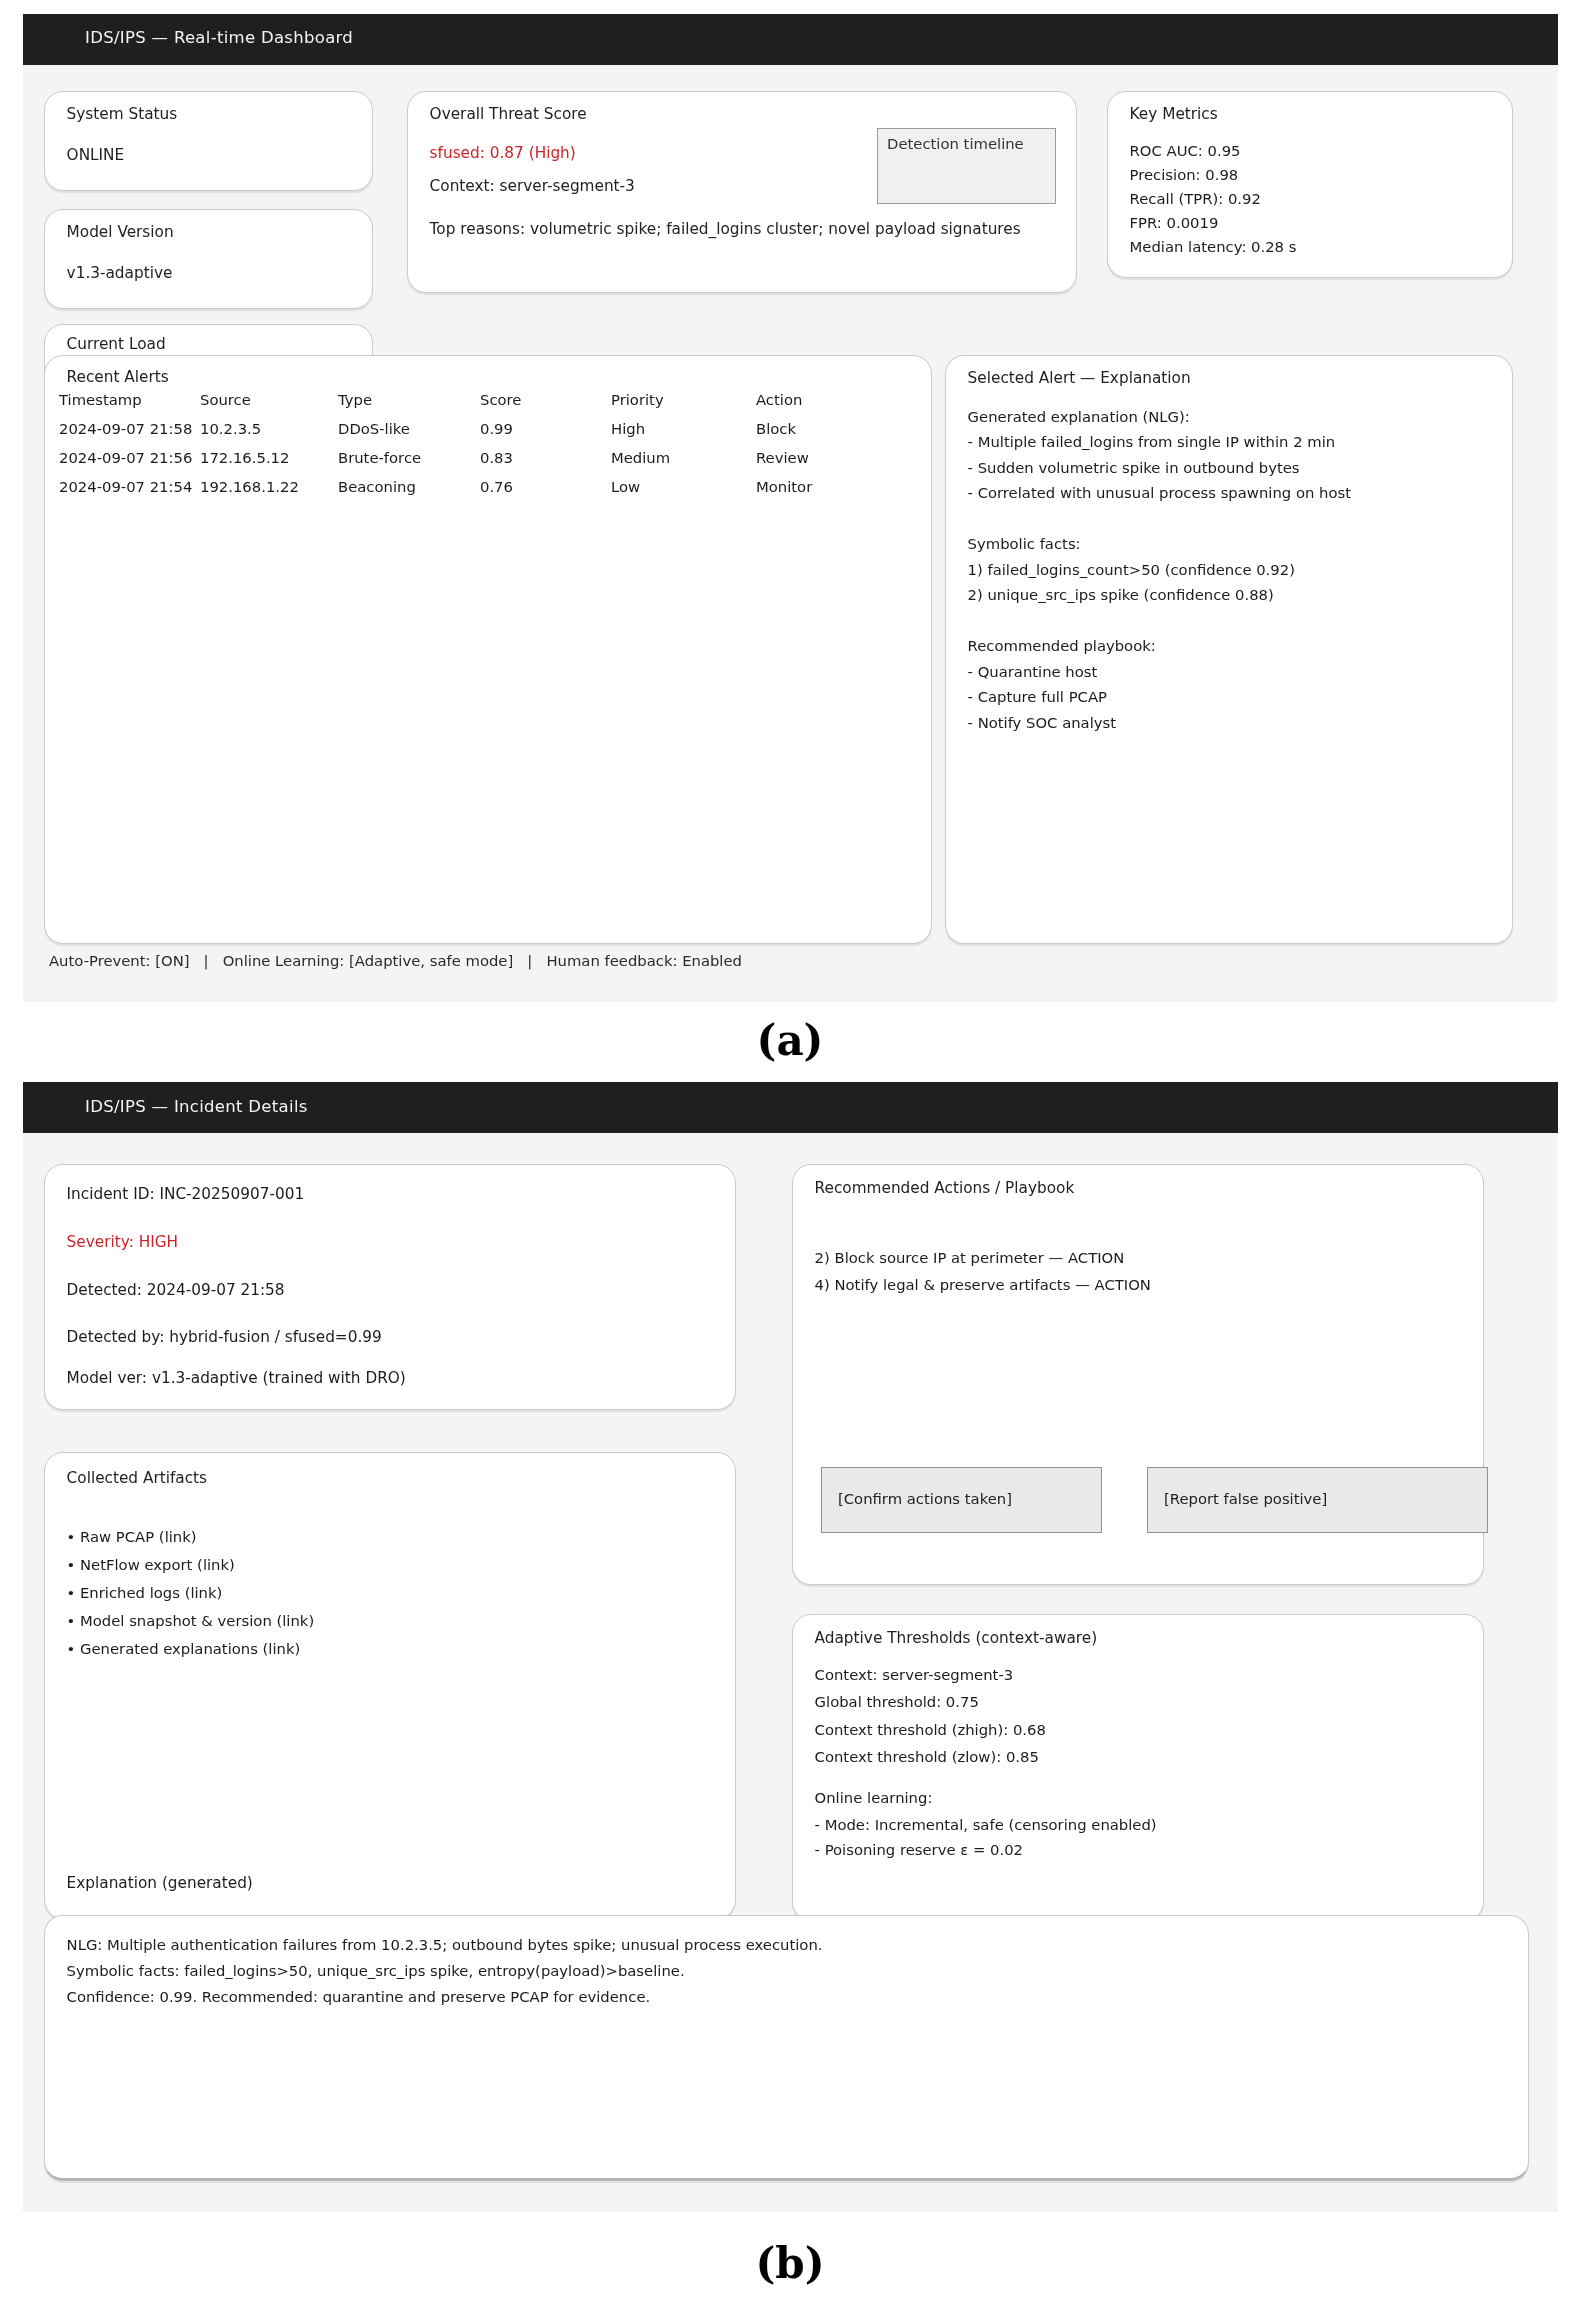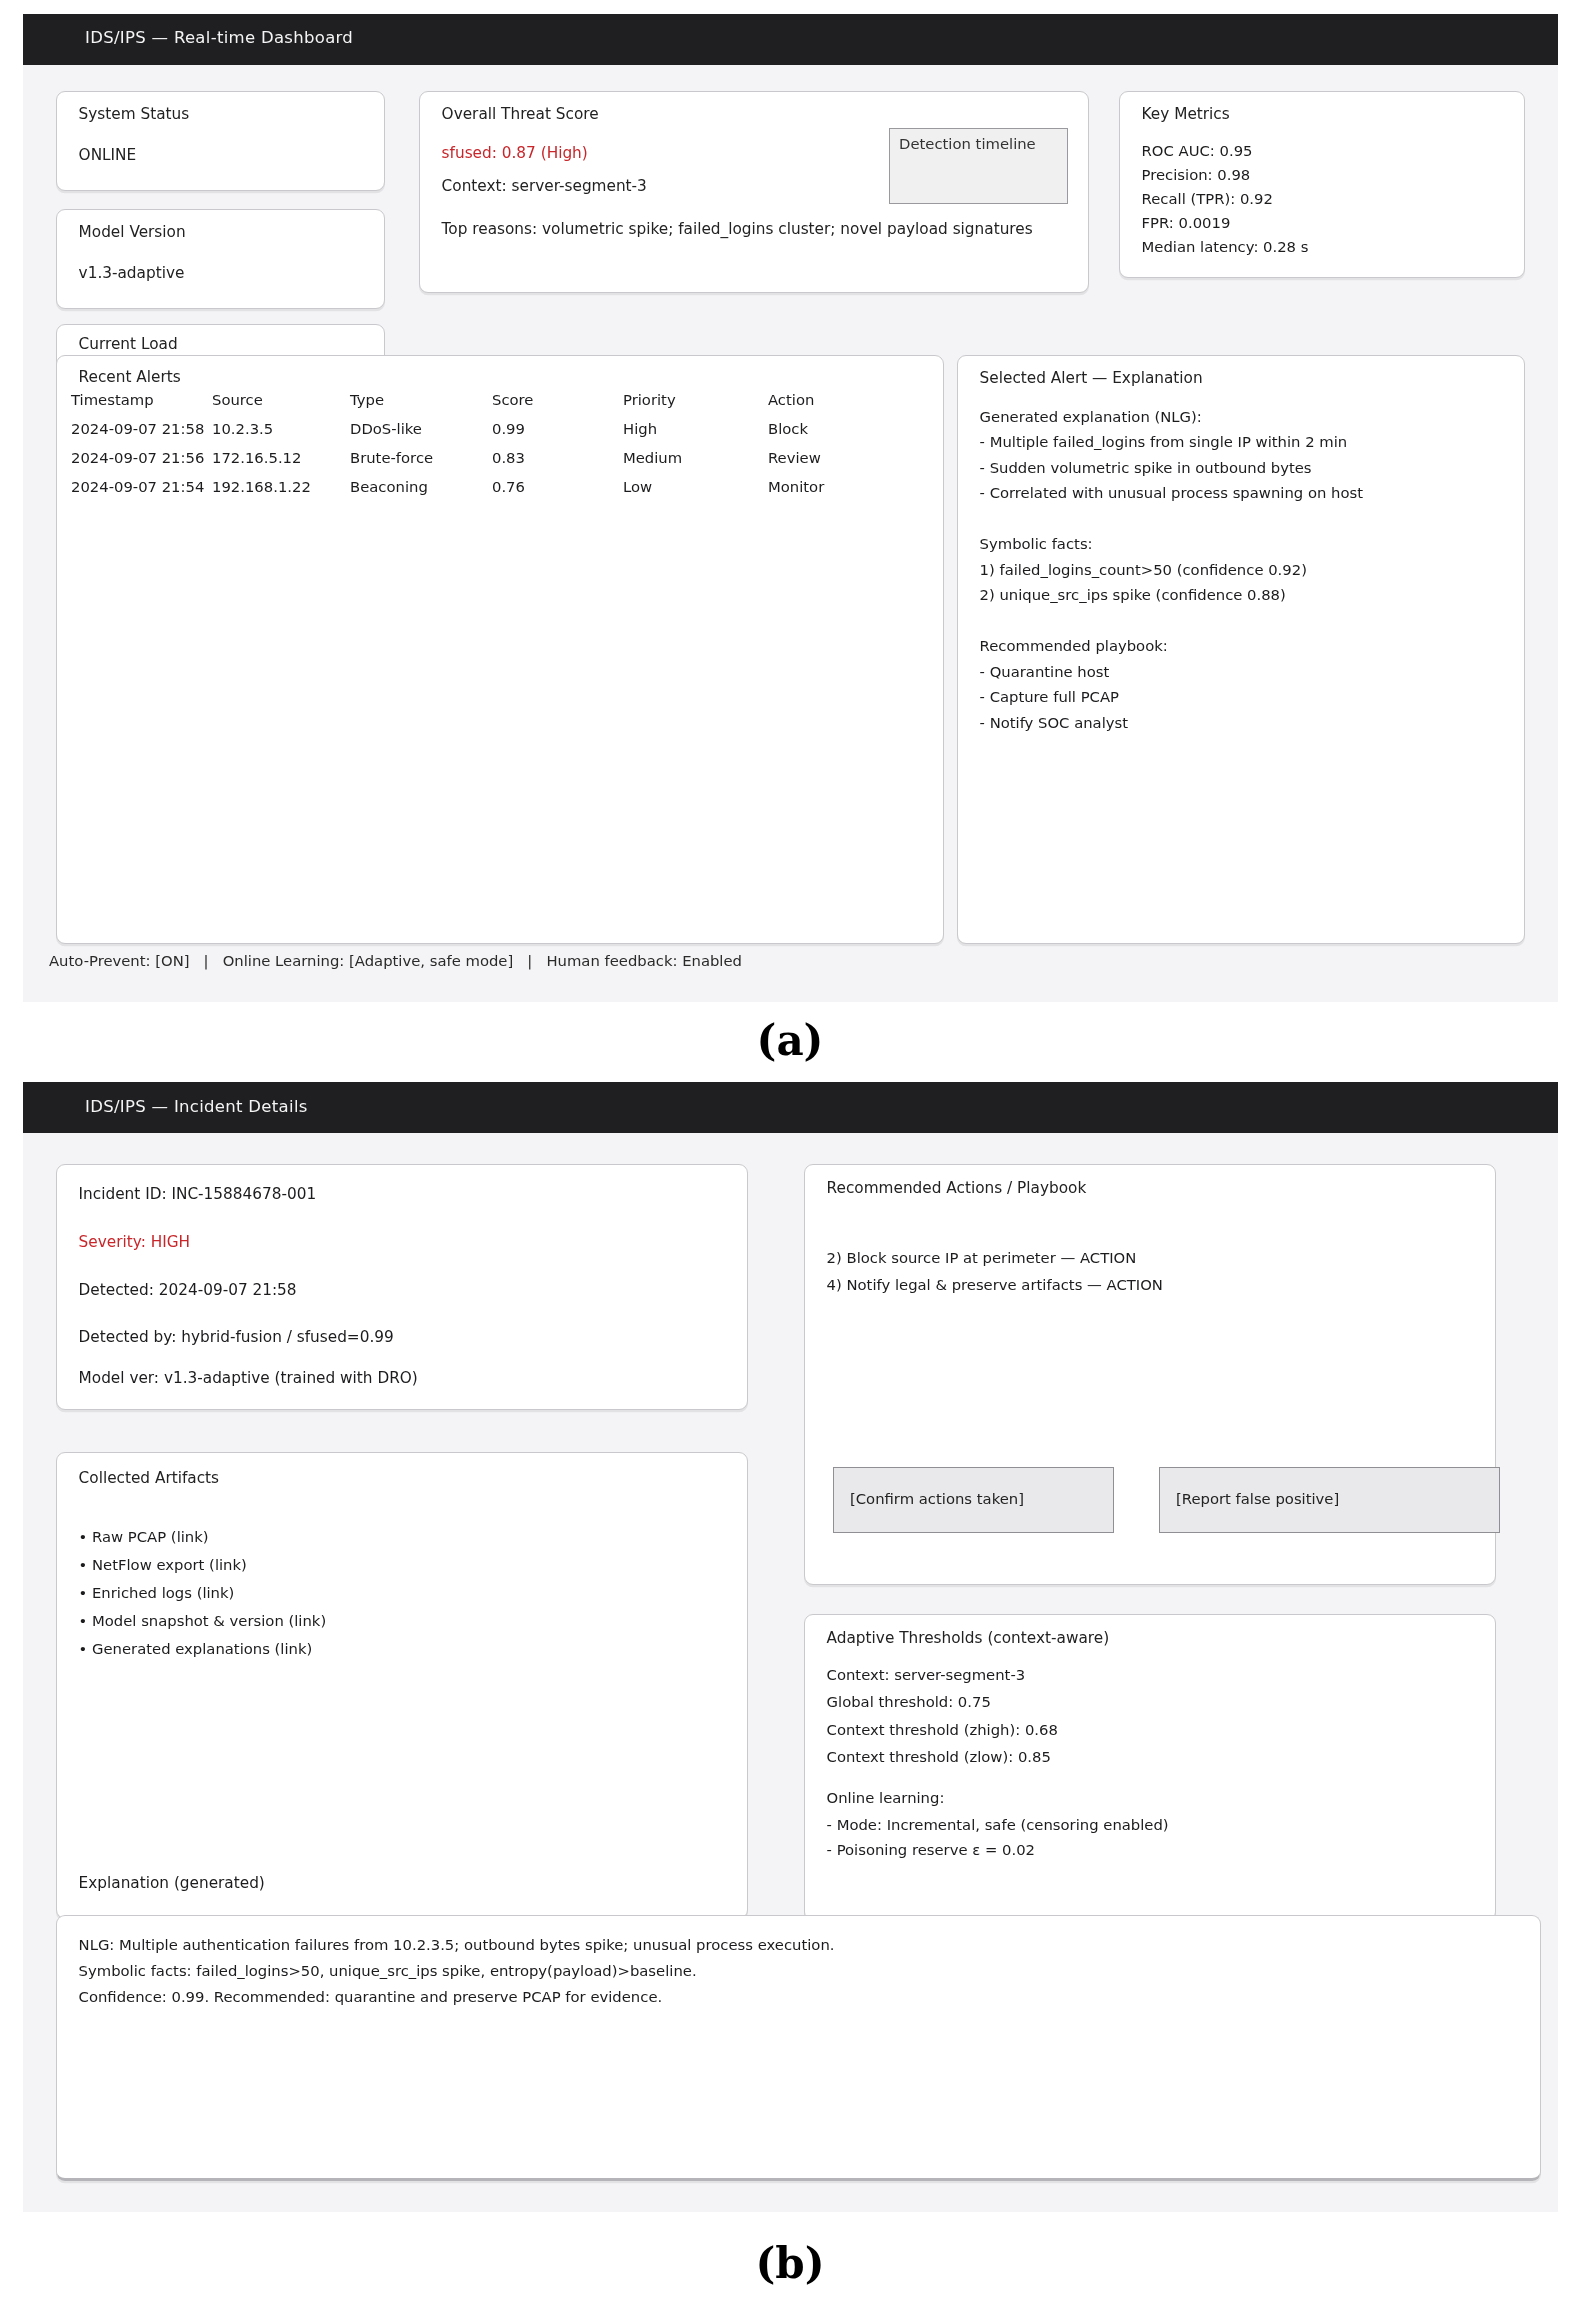--- a/index.html
+++ b/index.html
@@ -1,22 +1,22 @@
 <!DOCTYPE html>
 <html style="font-size:9px"><head>
 <meta charset="utf-8">
 <style>
   html,body{margin:0;padding:0;background:#ffffff;}
   #root{position:relative;width:1580px;height:2319px;background:#ffffff;overflow:hidden;
         font-family:"DejaVu Sans","Liberation Sans",sans-serif;color:#1c1c1e;}
   .canvas{position:absolute;left:23px;width:1535px;background:var(--canvas-bg);}
   .navbar{position:absolute;left:0;top:0;width:100%;height:51px;background:var(--navbar-bg);}
   .navbar .title{position:absolute;left:26px;top:14.8px;font-size:16.5px;color:#f4f4f4;letter-spacing:0.3px;margin-left:36px;}
-  .panel{position:absolute;background:#ffffff;border:1.1px solid var(--panel-border);border-radius:9px;
-         box-shadow:0 2.3px 0 rgba(0,0,0,0.07);margin-left:12px;}
+  .panel{position:absolute;background:#ffffff;border:1.1px solid var(--panel-border);border-radius:19px;
+         box-shadow:0 2.3px 0 rgba(0,0,0,0.07);}
   .ptitle{position:absolute;left:21.6px;top:13.6px;font-size:15.3px;color:#222;}
   .pvalue{position:absolute;left:21.6px;font-size:15.3px;color:#222;}
   .red{color:var(--accent-red);}
   .inset{position:absolute;background:#f0f0f0;border:1.1px solid #9a9a9e;}
   .inset .ilabel{position:absolute;left:9px;top:6.8px;font-size:14.8px;color:#333;}
   .list{position:absolute;left:21.6px;right:11.4px;}
   .kline{height:24px;font-size:14.8px;}
   .xline{height:25.5px;font-size:14.8px;min-height:25.5px;}
   .aline{height:27px;font-size:14.8px;}
   .bline{height:28px;font-size:14.8px;}
@@ -143,21 +143,21 @@
 
   <div class="caption" style="top:1016px;">(a)</div>
 
   <div class="canvas" style="top:1082px;height:1130px;">
 
     <div class="navbar">
       <div class="title">IDS/IPS — Incident Details</div>
     </div>
 
     <div class="panel" style="left:21px;top:82px;width:690px;height:244px;">
-      <div class="iline" style="top:20.4px;">Incident ID: INC-15884678-001</div>
+      <div class="iline" style="top:20.4px;">Incident ID: INC-20250907-001</div>
       <div class="iline red" style="top:68px;">Severity: HIGH</div>
       <div class="iline" style="top:116px;">Detected: 2024-09-07 21:58</div>
       <div class="iline" style="top:163px;">Detected by: hybrid-fusion / sfused=0.99</div>
       <div class="iline" style="top:204px;">Model ver: v1.3-adaptive (trained with DRO)</div>
     </div>
 
     <div class="panel" style="left:769px;top:82px;width:690px;height:419px;">
       <div class="ptitle">Recommended Actions / Playbook</div>
       <div class="list" style="top:84px;">
           <div class="aline">2) Block source IP at perimeter — ACTION</div>

